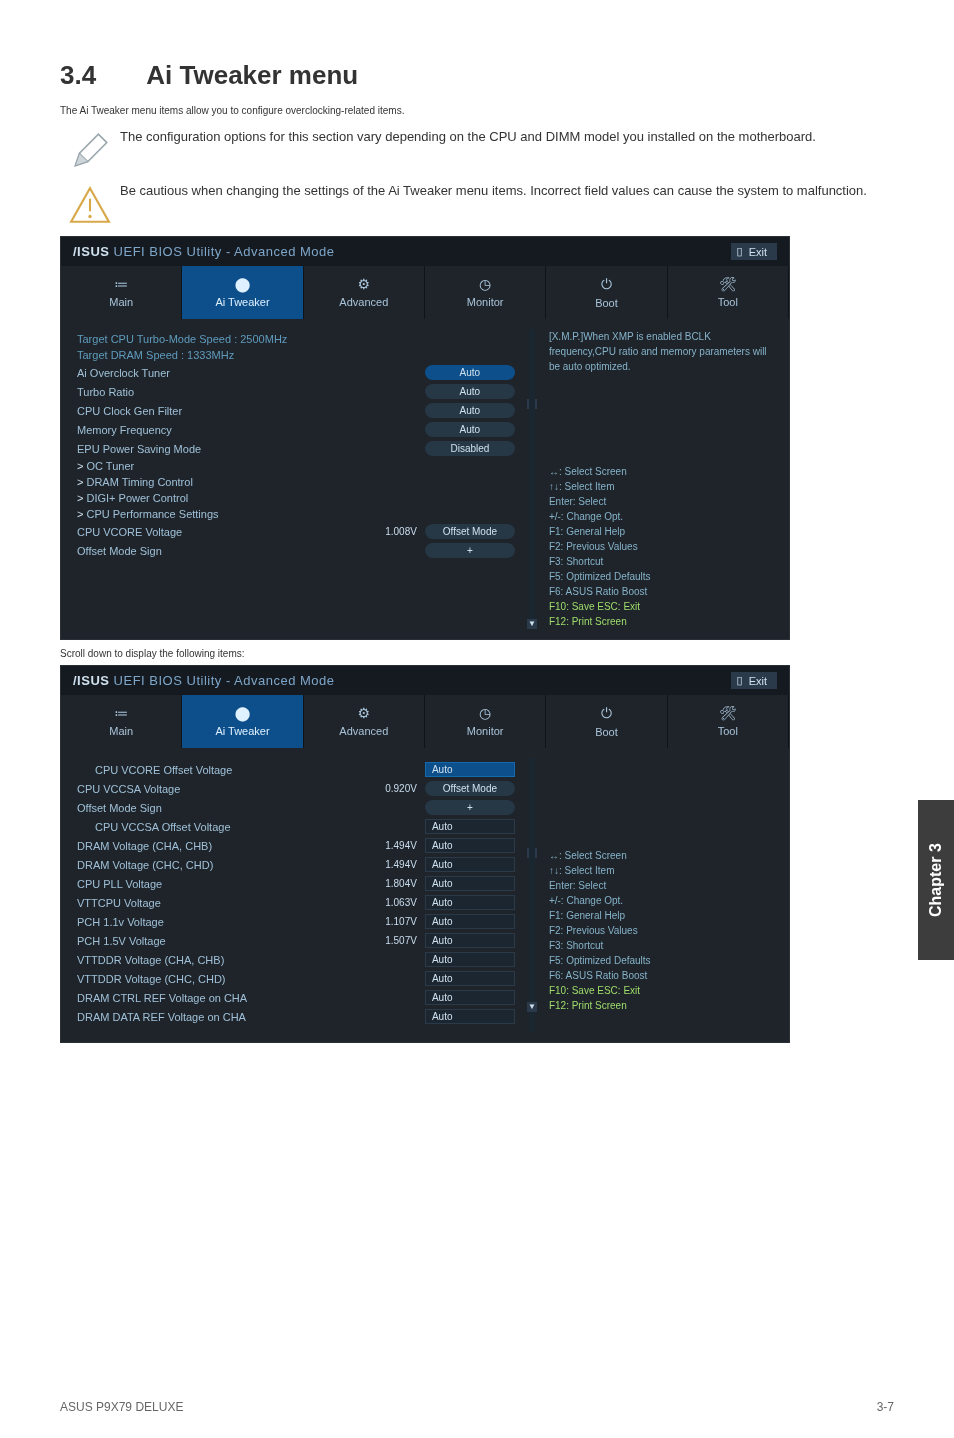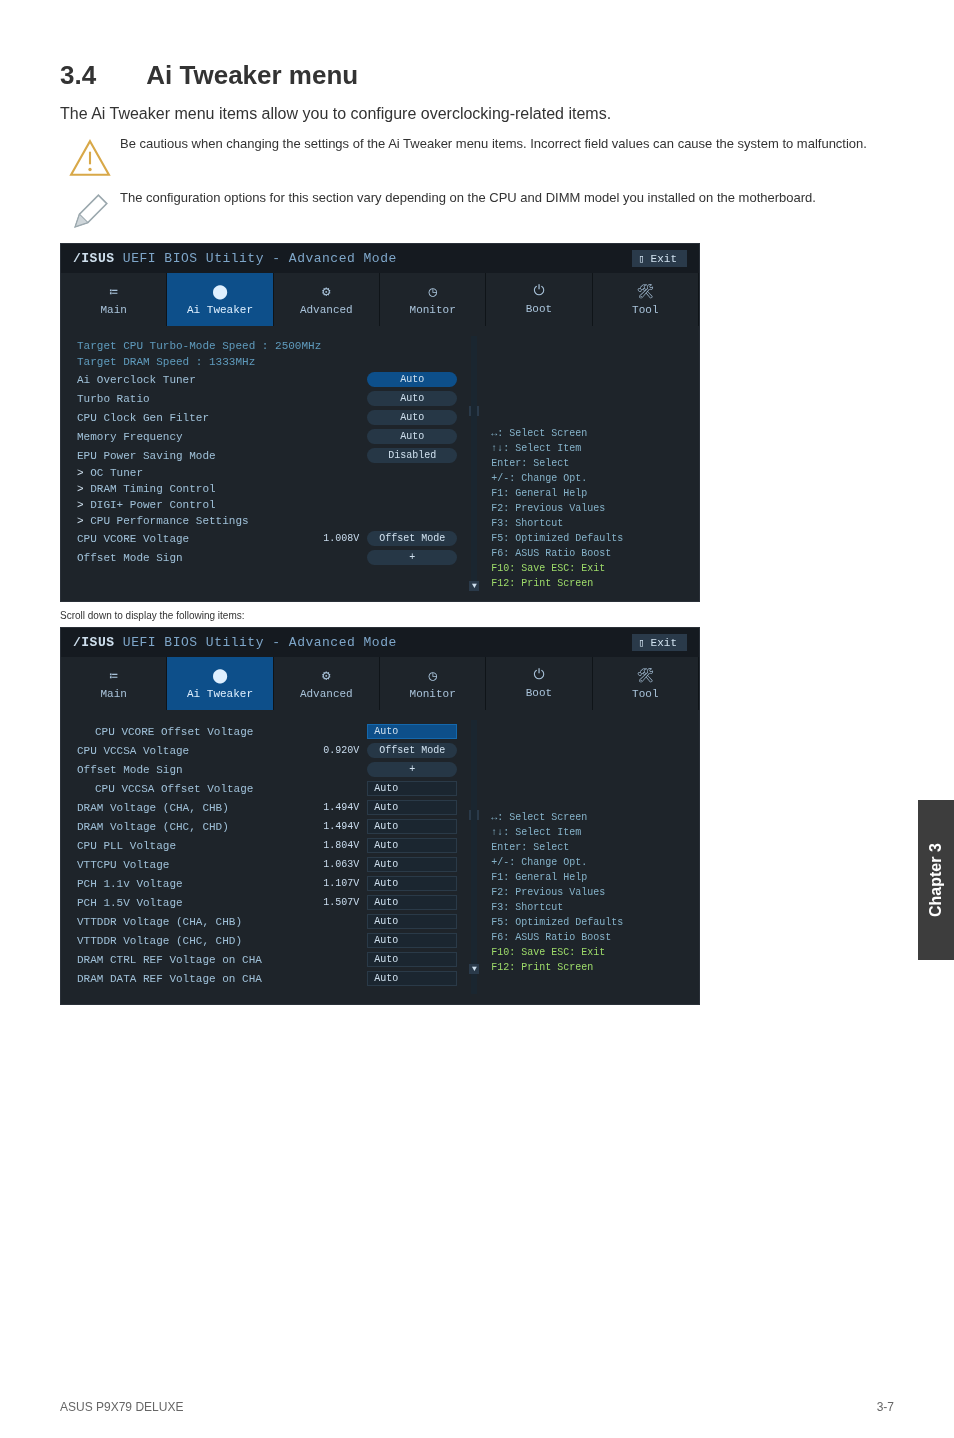--- a/index.html
+++ b/index.html
@@ -1,26 +1,26 @@
 <!DOCTYPE html>
 <html><head>
 <meta charset="utf-8">
 <style>
   * { margin: 0; padding: 0; box-sizing: border-box; }
   body { font-family: Arial, sans-serif; background: #fff; width: 954px; color: #333; }
   .page { padding: 60px 60px 30px 60px; position: relative; min-height: 1438px; }
   h1 { font-size: 26px; font-weight: bold; margin-bottom: 14px; }
   .num { display: inline-block; width: 80px; }
-  .subtitle { font-size: 16px; margin-bottom: 12px; color: #333; }
+  .subtitle { font-size: 10px; margin-bottom: 12px; color: #333; }
   .row-note { display: flex; align-items: flex-start; margin-bottom: 10px; }
   .note-icon { width: 60px; flex: 0 0 60px; display:flex; justify-content:center; padding-top:2px; }
   .note-text { font-size: 13px; line-height: 1.4; }
   .warn-svg { width: 42px; height: 42px; }
   .pencil-svg { width: 42px; height: 42px; }
-  .bios { background: #1e242a; border: 1px solid #2a3038; margin-top: 6px; color: #b2cee6; font-family: Liberation Mono, monospace; font-size: 11px; width: 640px; }
+  .bios { background: #1e242a; border: 1px solid #2a3038; margin-top: 6px; color: #b2cee6; font-family: Liberation Sans, sans-serif; font-size: 11px; width: 730px; }
   .bios-hdr { display:flex; align-items:center; justify-content:space-between; background: #151a20; padding: 6px 12px; }
   .bios-title { color:#7ea6c9; font-size: 13px; letter-spacing: .5px; }
   .exit-btn { background:#2a3a4a; color:#cfe0ee; font-size:11px; padding:2px 10px 2px 6px; display:inline-flex; align-items:center; gap:6px; }
   .tabs { display:flex; }
   .tab { flex:1; text-align:center; padding:10px 0; color:#a9c3da; border-right:1px solid #0f1418; }
   .tab.active { background:#0d4f8a; color:#dff0ff; }
   .tab-icon { display:block; font-size:14px; margin-bottom:4px; }
   .bios-body { display:flex; }
   .bios-left { flex: 0 0 64%; padding: 10px 12px 14px 16px; }
   .bios-right { flex: 1; padding: 10px 12px; color:#6f8ea6; font-size:10px; line-height:1.5; }
@@ -47,37 +47,37 @@
 <div class="page">
 
 <h1>
   <span class="num">3.4</span>
   <span>Ai Tweaker menu</span>
 </h1>
 <p class="subtitle">The Ai Tweaker menu items allow you to configure overclocking-related items.</p>
 
 <div class="row-note">
   <div class="note-icon">
+    <svg class="pencil-svg" viewBox="0 0 40 40">
+          <path d="M6 34 L10 22 L28 4 L36 12 L18 30 Z" fill="none" stroke="#9aa7ad" stroke-width="1.5"></path>
+          <path d="M6 34 L10 22 L18 30 Z" fill="#cfd6da" stroke="#9aa7ad" stroke-width="1"></path>
+        </svg>
+  </div>
+  <div class="note-text">The configuration options for this section vary depending on the CPU and DIMM model you installed on the motherboard.</div>
+</div>
+
+<div class="row-note">
+  <div class="note-icon">
     <svg class="warn-svg" viewBox="0 0 40 40">
           <path d="M20 4 L38 36 H2 Z" fill="none" stroke="#d8a848" stroke-width="2"></path>
           <line x1="20" y1="14" x2="20" y2="26" stroke="#d8a848" stroke-width="2"></line>
           <circle cx="20" cy="31" r="1.6" fill="#d8a848"></circle>
         </svg>
   </div>
   <div class="note-text">Be cautious when changing the settings of the Ai Tweaker menu items. Incorrect field values can cause the system to malfunction.</div>
-</div>
-
-<div class="row-note">
-  <div class="note-icon">
-    <svg class="pencil-svg" viewBox="0 0 40 40">
-          <path d="M6 34 L10 22 L28 4 L36 12 L18 30 Z" fill="none" stroke="#9aa7ad" stroke-width="1.5"></path>
-          <path d="M6 34 L10 22 L18 30 Z" fill="#cfd6da" stroke="#9aa7ad" stroke-width="1"></path>
-        </svg>
-  </div>
-  <div class="note-text">The configuration options for this section vary depending on the CPU and DIMM model you installed on the motherboard.</div>
 </div>
 
 <div class="bios">
   <div class="bios-hdr">
     <span class="bios-title"><b style="color:#cfe0ee">/ISUS</b> <span>UEFI BIOS Utility - Advanced Mode</span></span>
     <span class="exit-btn">
           <span>▯</span>
           <span>Exit</span>
         </span>
   </div>
@@ -136,20 +136,21 @@
               <span class="pill">+</span>
             </div>
           </div>
     </div>
     <div class="scrollbar">
       <div class="sb-arrow" style="top:80px">▲</div>
       <div class="sb-track"></div>
       <div class="sb-arrow" style="bottom:10px">▼</div>
     </div>
     <div class="bios-right">
+      <div class="hint-block">[X.M.P.]When XMP is enabled BCLK frequency,CPU ratio and memory parameters will be auto optimized.</div>
       <div style="height:90px"></div>
       <div id="hints1" class="hint-block">
             <div>↔: Select Screen</div>
             <div>↑↓: Select Item</div>
             <div>Enter: Select</div>
             <div>+/-: Change Opt.</div>
             <div>F1: General Help</div>
             <div>F2: Previous Values</div>
             <div>F3: Shortcut</div>
             <div>F5: Optimized Defaults</div>

